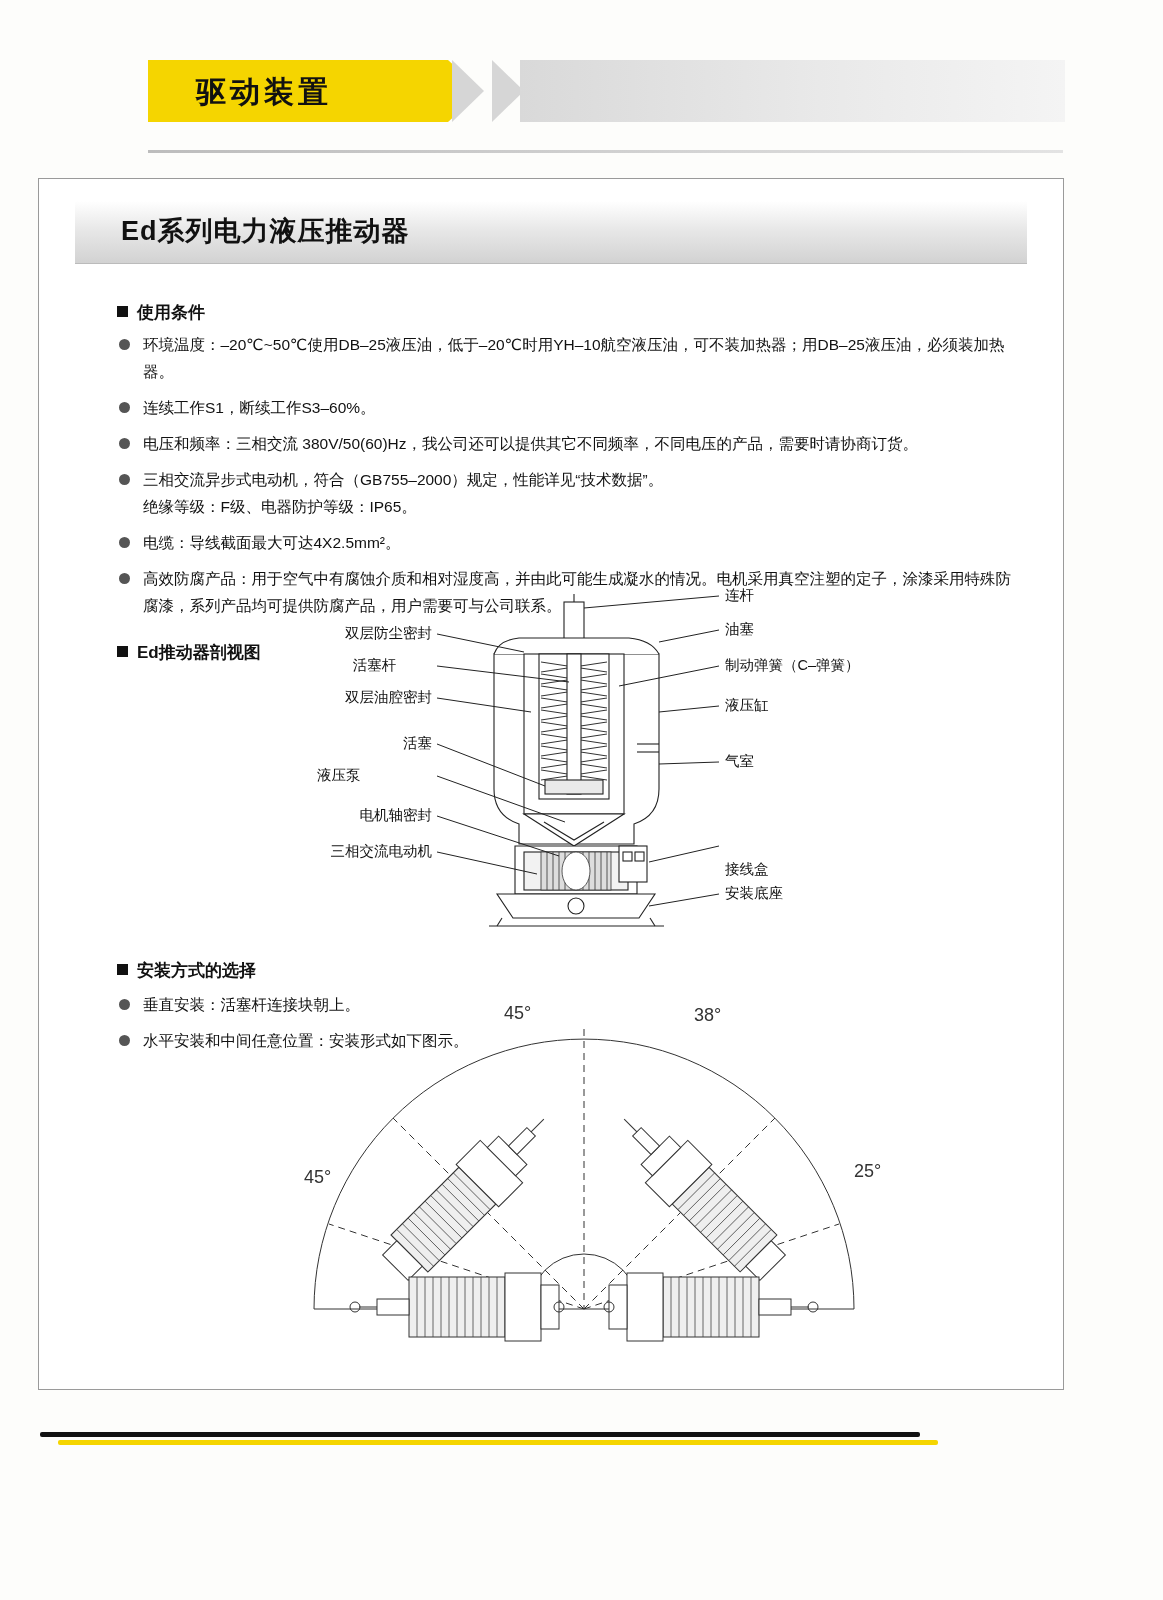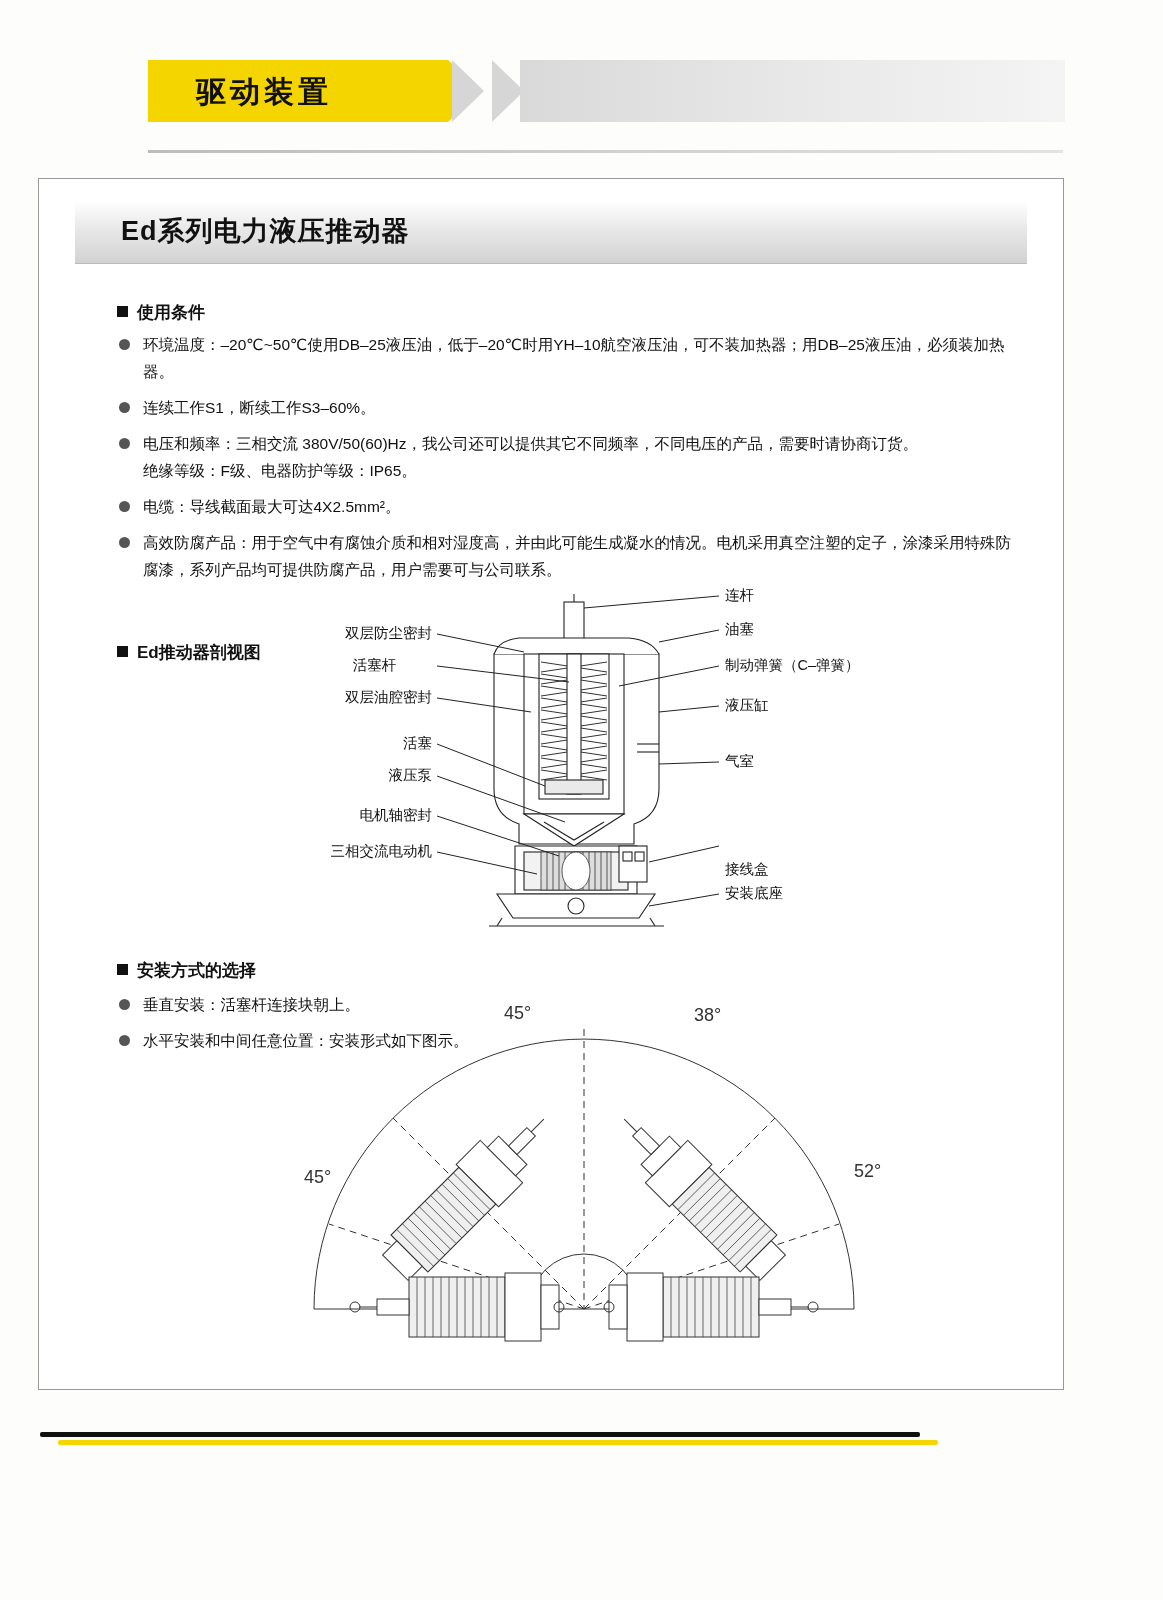--- a/index.html
+++ b/index.html
@@ -124,20 +124,24 @@
       <span class="dot"></span>
       <span class="cont">环境温度：–20℃~50℃使用DB–25液压油，低于–20℃时用YH–10航空液压油，可不装加热器；用DB–25液压油，必须装加热器。</span>
     </div>
     <div class="bitem">
       <span class="dot"></span>
       <span class="cont">连续工作S1，断续工作S3–60%。</span>
     </div>
     <div class="bitem">
       <span class="dot"></span>
       <span class="cont">电压和频率：三相交流 380V/50(60)Hz，我公司还可以提供其它不同频率，不同电压的产品，需要时请协商订货。</span>
+    </div>
+    <div class="bitem">
+      <span class="dot"></span>
+      <span class="cont">三相交流异步式电动机，符合（GB755–2000）规定，性能详见“技术数据”。</span>
     </div>
     <div class="bitem" style="padding-left:26px;margin-top:-9px;">
       <span class="cont">绝缘等级：F级、电器防护等级：IP65。</span>
     </div>
     <div class="bitem">
       <span class="dot"></span>
       <span class="cont">电缆：导线截面最大可达4X2.5mm²。</span>
     </div>
     <div class="bitem">
       <span class="dot"></span>
@@ -244,21 +248,21 @@
         <line x1="340" y1="170" x2="400" y2="168"></line>
         <line x1="330" y1="268" x2="400" y2="252"></line>
         <line x1="330" y1="312" x2="400" y2="300"></line>
       </g>
     </svg>
 
     <div class="lbl" style="left:-2px;top:30px;text-align:right;width:115px;">双层防尘密封</div>
     <div class="lbl" style="left:-2px;top:62px;text-align:center;width:115px;font-family:Liberation Mono, monospace;">活塞杆</div>
     <div class="lbl" style="left:-2px;top:94px;text-align:right;width:115px;">双层油腔密封</div>
     <div class="lbl" style="left:-2px;top:140px;text-align:right;width:115px;">活塞</div>
-    <div class="lbl" style="left:-2px;top:172px;text-align:right;width:115px;">液压泵</div>
+    <div class="lbl" style="left:-2px;top:172px;text-align:left;width:115px;">液压泵</div>
     <div class="lbl" style="left:-2px;top:212px;text-align:right;width:115px;">电机轴密封</div>
     <div class="lbl" style="left:-12px;top:248px;text-align:right;width:125px;">三相交流电动机</div>
 
     <div class="lbl" style="left:406px;top:-8px;">连杆</div>
     <div class="lbl" style="left:406px;top:26px;">油塞</div>
     <div class="lbl" style="left:406px;top:62px;">制动弹簧（C–弹簧）</div>
     <div class="lbl" style="left:406px;top:102px;">液压缸</div>
     <div class="lbl" style="left:406px;top:158px;">气室</div>
     <div class="lbl" style="left:406px;top:242px;margin-top:24px;">接线盒</div>
     <div class="lbl" style="left:406px;top:290px;">安装底座</div>
@@ -384,19 +388,19 @@
         <rect x="60" y="-8" width="32" height="16" fill="#fff"></rect>
         <line x1="92" y1="0" x2="110" y2="0"></line>
         <circle cx="114" cy="0" r="5"></circle>
         <circle cx="-90" cy="0" r="5"></circle>
       </g>
     </svg>
 
     <div class="ang" style="left:250px;top:-6px;">45°</div>
     <div class="ang" style="left:440px;top:-4px;">38°</div>
     <div class="ang" style="left:50px;top:158px;">45°</div>
-    <div class="ang" style="left:600px;top:152px;">52°</div>
+    <div class="ang" style="left:600px;top:152px;">25°</div>
   </div>
 
 </div>
 
 <div class="foot-black"></div>
 <div class="foot-yellow"></div>
 
 </body></html>

